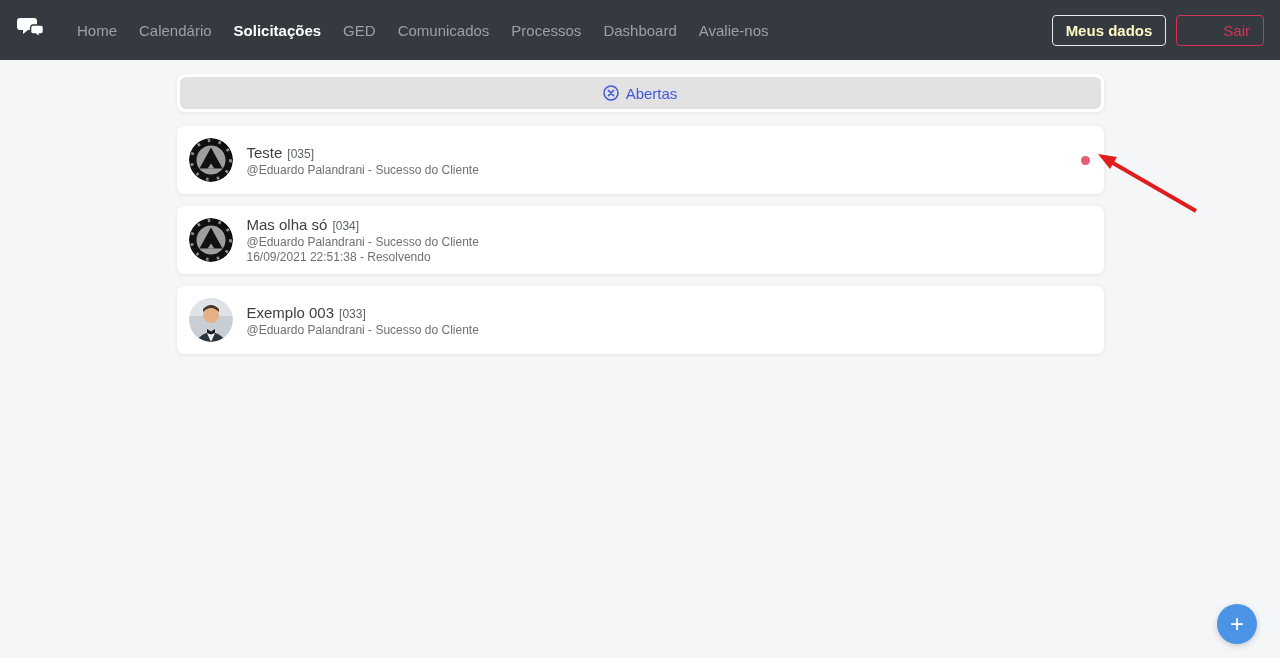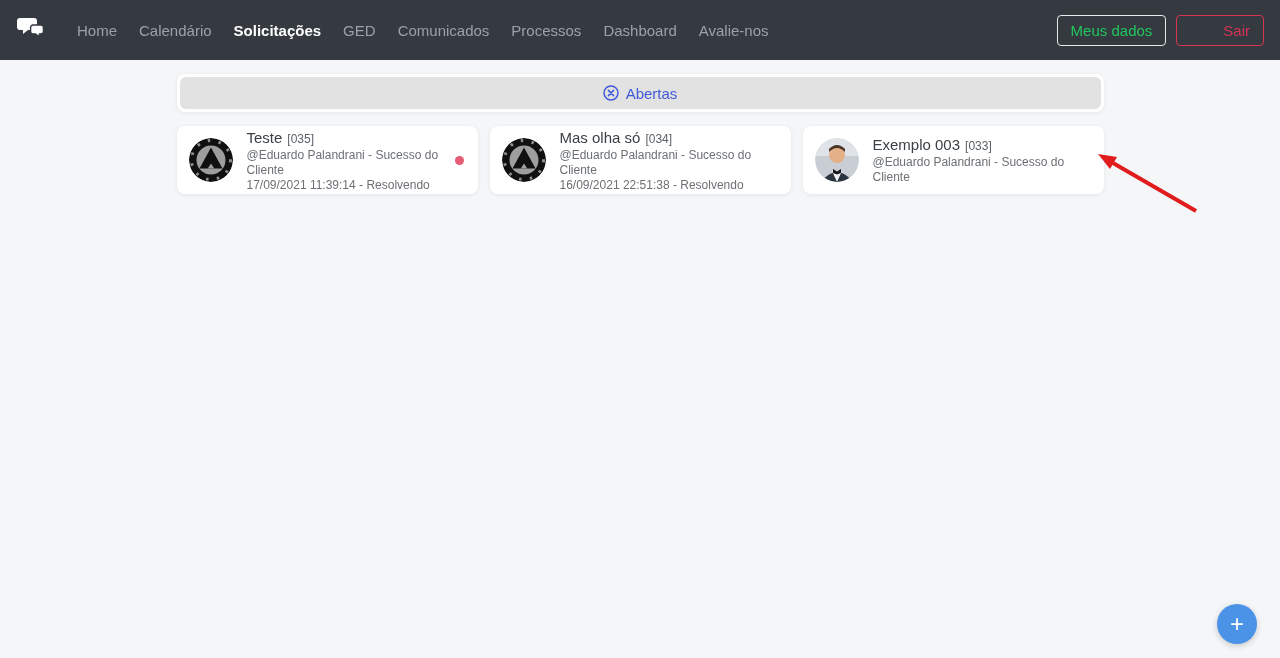--- a/index.html
+++ b/index.html
@@ -21,41 +21,41 @@
   .nav-item {
     color: #9ba1a6; font-size: 15px; padding: 6px 9px; cursor: pointer; white-space: nowrap;
   }
   .nav-item.active { color: #ffffff; font-weight: 600; }
   .nav-buttons { display: flex; align-items: center; gap: 10px; }
   .btn-outline {
     background: transparent; font-size: 15px;
     padding: 6px 13px; border-radius: 4px; cursor: pointer;
     font-family: "Liberation Sans", sans-serif;
   }
-  .btn-light-outline { color: #22c55e; border: 1px solid #e7e9eb; }
+  .btn-light-outline { color: #fef9c3; border: 1px solid #e7e9eb; font-weight: bold; }
   .btn-danger-outline { color: #d63355; border: 1px solid #d63355; padding-left: 46px; }
 
   
   .container { width: 927px; margin: 14px auto 0 auto; position: relative; }
 
   .tabbar {
     background: #ffffff; border-radius: 8px;
     box-shadow: 0 1px 4px rgba(0,0,0,0.07);
     display: flex; height: 38px; padding: 3px;
     margin-bottom: 14px;
   }
   .tab {
     flex: 1; display: flex; align-items: center; justify-content: center;
     gap: 7px; color: #4059da; font-size: 15px; cursor: pointer;
     border-radius: 6px;
   }
   .tab.active { background: #e2e2e2; }
   .tab svg { display: block; }
 
-  .card-list { display: flex; flex-direction: row; gap: 12px; }
+  .card-list { display: flex; flex-direction: column; gap: 12px; }
   .request-card {
     background: #ffffff; border-radius: 8px; height: 68px;
     box-shadow: 0 1px 4px rgba(0,0,0,0.07);
     display: flex; align-items: center;
     padding: 0 18px 0 12px; position: relative; cursor: pointer;
   }
   .avatar { width: 44px; height: 44px; border-radius: 50%; overflow: hidden; flex: 0 0 44px; }
   .card-text { margin-left: 14px; display: flex; flex-direction: column; line-height: 1.25; }
   .card-title { font-size: 15px; color: #3a3f44; }
   .card-code { font-size: 12px; color: #5a6268; margin-left: 5px; }
@@ -133,21 +133,20 @@
           <circle cx="22" cy="22" r="14.5" fill="#9e9e9e"></circle>
           <path d="M22 9.5 L33.5 30.5 L10.5 30.5 Z" fill="#101010"></path>
           <path d="M22 25.5 L25.3 30.5 L18.7 30.5 Z" fill="#9e9e9e"></path>
         </svg>
       </div>
       <div class="card-text">
         <div>
           <span class="card-title">Teste</span><span class="card-code">[035]</span>
         </div>
         <span class="card-author">@Eduardo Palandrani - Sucesso do Cliente</span>
-        <span class="card-status">17/09/2021 11:39:14 - Resolvendo</span>
       </div>
       <span class="unread-dot"></span>
     </div>
 
     <div class="request-card">
       <div class="avatar">
         <svg width="44" height="44" viewBox="0 0 44 44">
           <circle cx="22" cy="22" r="22" fill="#101010"></circle>
           <circle cx="22" cy="22" r="19.5" fill="none" stroke="#8f8f8f" stroke-width="3" stroke-dasharray="2.5 8.5"></circle>
           <circle cx="22" cy="22" r="14.5" fill="#9e9e9e"></circle>

